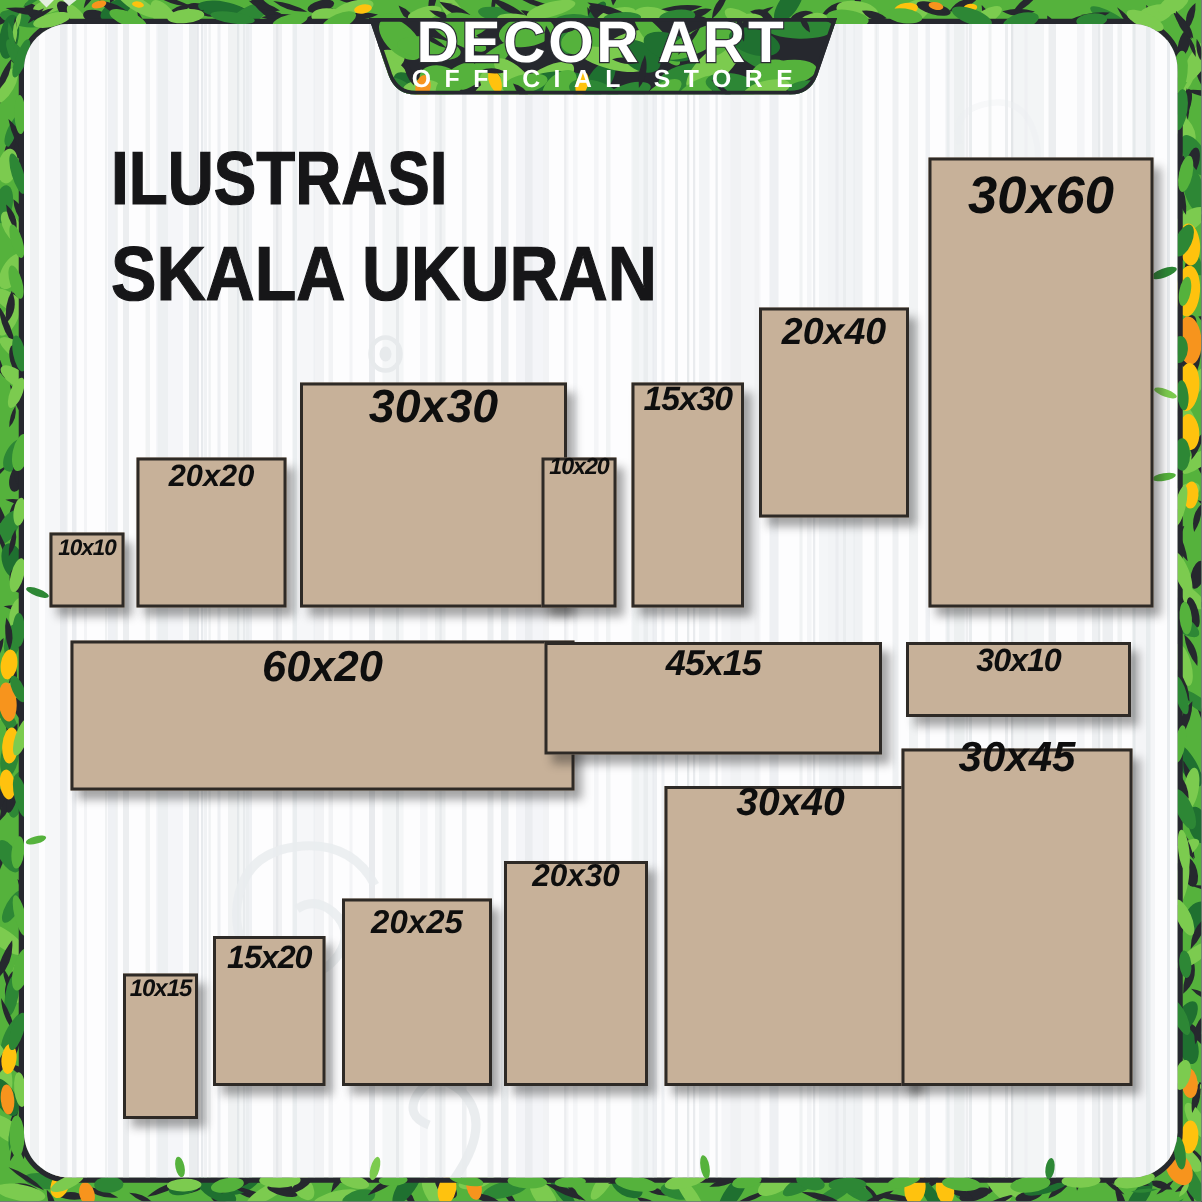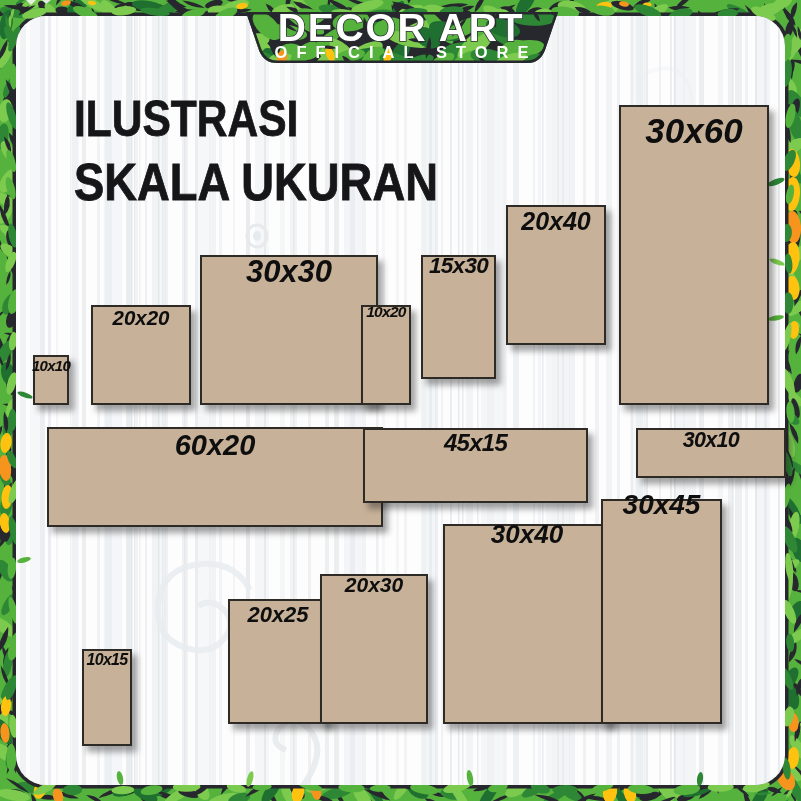--- a/index.html
+++ b/index.html
@@ -709,72 +709,75 @@
 
 <text x="401" y="41" text-anchor="middle" font-family="Liberation Sans, sans-serif" font-weight="bold" font-size="39" fill="#ffffff" stroke="#2b2e33" stroke-width="1.5" paint-order="stroke" letter-spacing="1.8">DECOR ART</text>
 
 <text x="406" y="58" text-anchor="middle" font-family="Liberation Sans, sans-serif" font-weight="bold" font-size="16.5" fill="#ffffff" letter-spacing="9">OFFICIAL STORE</text>
 </svg>
 
 <div class="title" style="left:74px;top:90px;font-size:50px;transform:scaleX(0.85)">ILUSTRASI</div>
 
 <div class="title" style="left:74px;top:153px;font-size:51px;transform:scaleX(0.89)">SKALA UKURAN</div>
 
-<div class="box" style="left:33px;top:355px;width:36px;height:50px;font-size:15px;letter-spacing:-0.7px">
+<div class="box" style="left:33px;top:355px;width:50px;height:50px;font-size:15px;letter-spacing:-0.7px">
       <span style="transform:translateY(0px)">10x10</span>
     </div>
 
 <div class="box" style="left:91px;top:305px;width:100px;height:100px;font-size:20.5px">
       <span style="transform:translateY(-1px)">20x20</span>
     </div>
 
 <div class="box" style="left:200px;top:255px;width:178px;height:150px;font-size:31px">
       <span style="transform:translateY(-3.5px)">30x30</span>
     </div>
 
 <div class="box" style="left:361px;top:305px;width:50px;height:100px;font-size:15.5px;letter-spacing:-0.7px">
       <span style="transform:translateY(-4px)">10x20</span>
     </div>
 
-<div class="box" style="left:421px;top:255px;width:75px;height:124px;font-size:22.5px;letter-spacing:-0.7px">
+<div class="box" style="left:421px;top:255px;width:75px;height:150px;font-size:22.5px;letter-spacing:-0.7px">
       <span style="transform:translateY(-4px)">15x30</span>
     </div>
 
 <div class="box" style="left:506px;top:205px;width:100px;height:140px;font-size:25px">
       <span style="transform:translateY(0px)">20x40</span>
     </div>
 
 <div class="box" style="left:619px;top:105px;width:150px;height:300px;font-size:35px">
       <span style="transform:translateY(4px)">30x60</span>
     </div>
 
 <div class="box" style="left:47px;top:427px;width:336px;height:100px;font-size:29px">
       <span style="transform:translateY(0px)">60x20</span>
     </div>
 
 <div class="box" style="left:363px;top:428px;width:225px;height:75px;font-size:24px;letter-spacing:-0.7px">
       <span style="transform:translateY(-1px)">45x15</span>
     </div>
 
-<div class="box" style="left:636px;top:428px;width:150px;height:50px;font-size:21.5px;letter-spacing:-0.7px">
+<div class="box" style="left:604px;top:428px;width:150px;height:50px;font-size:21.5px;letter-spacing:-0.7px">
       <span style="transform:translateY(-2px)">30x10</span>
     </div>
 
 <div class="box" style="left:82px;top:649px;width:50px;height:97px;font-size:16px;letter-spacing:-0.7px">
       <span style="transform:translateY(0px)">10x15</span>
     </div>
 
+<div class="box" style="left:142px;top:624px;width:75px;height:100px;font-size:21.5px;letter-spacing:-0.7px">
+      <span style="transform:translateY(0px)">15x20</span>
+    </div>
 
 <div class="box" style="left:228px;top:599px;width:100px;height:125px;font-size:22px">
       <span style="transform:translateY(1px)">20x25</span>
     </div>
 
-<div class="box" style="left:320px;top:574px;width:108px;height:150px;font-size:21px">
+<div class="box" style="left:336px;top:574px;width:96px;height:150px;font-size:21px">
       <span style="transform:translateY(-3.5px)">20x30</span>
     </div>
 
 <div class="box" style="left:443px;top:524px;width:168px;height:200px;font-size:26px">
       <span style="transform:translateY(-7px)">30x40</span>
     </div>
 
-<div class="box" style="left:601px;top:499px;width:121px;height:225px;font-size:28px">
+<div class="box" style="left:601px;top:499px;width:154px;height:225px;font-size:28px">
       <span style="transform:translateY(-12px)">30x45</span>
     </div>
 </div>
 </body></html>

